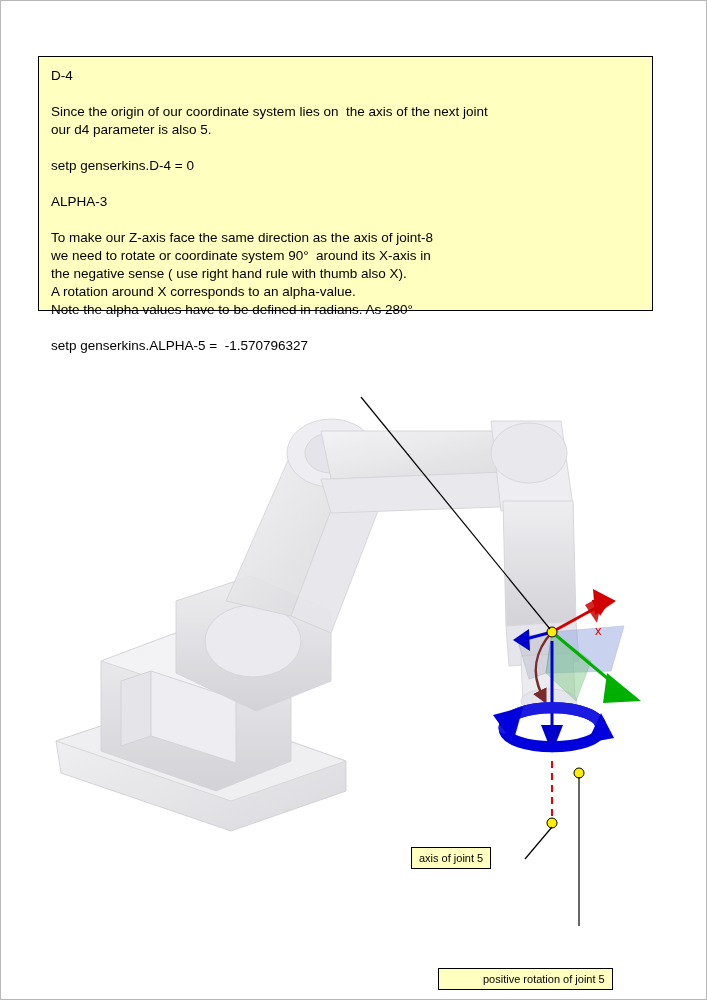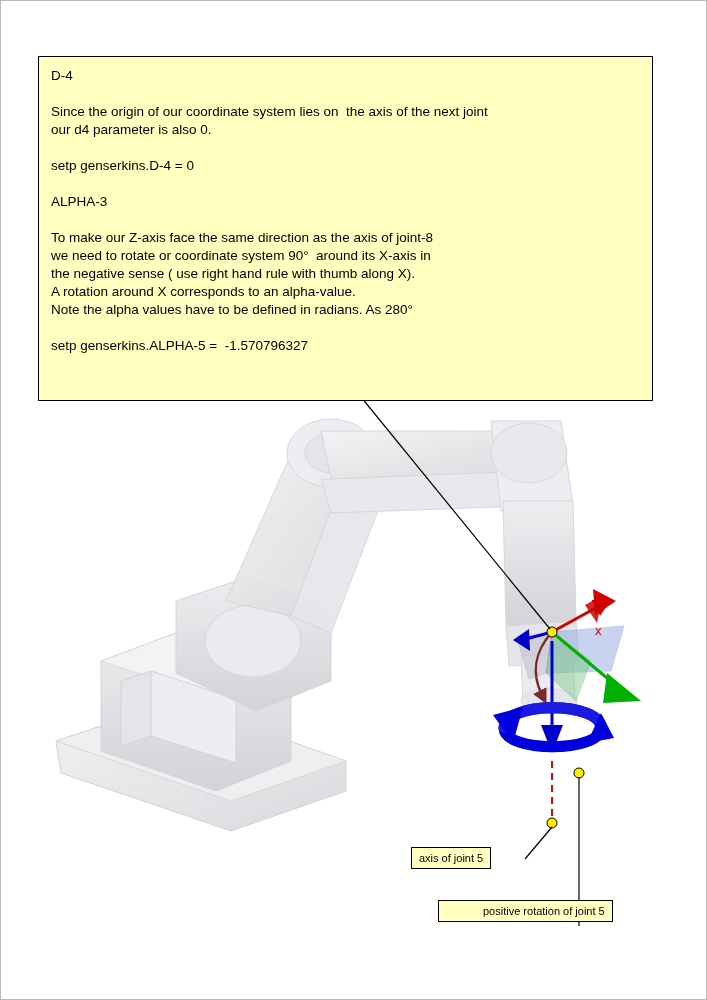--- a/index.html
+++ b/index.html
@@ -31,42 +31,42 @@
     border: 1px solid #000000;
     box-sizing: border-box;
     font-size: 13.5px;
     color: #000000;
     line-height: 1.33;
   }
   #main-note {
     left: 37px;
     top: 55px;
     width: 615px;
-    height: 345px;
+    height: 255px;
     padding: 10px 12px 0 12px;
   }
   #main-note .ln {
     white-space: pre;
     height: 18px;
   }
   #main-note .gap { height: 18px; }
 
   
   .small-note {
     position: absolute;
     background: #ffffc0;
     border: 1px solid #000000;
     box-sizing: border-box;
     font-size: 11px;
     color: #000000;
     padding: 4px 7px;
     white-space: nowrap;
   }
   #note-axis5 { left: 410px; top: 846px; }
-  #note-rot5  { left: 437px; top: 899px; padding-left: 44px; }
+  #note-rot5  { left: 437px; top: 967px; padding-left: 44px; }
 
   
   svg.layer {
     position: absolute;
     left: 0; top: 0;
     width: 707px;
     height: 1000px;
     overflow: visible;
   }
 </style>
@@ -175,29 +175,29 @@
     <line x1="524" y1="858" x2="551" y2="826" stroke="#000000" stroke-width="1.2"></line>
     <line x1="578" y1="776" x2="578" y2="925" stroke="#000000" stroke-width="1.2"></line>
 
     <text x="594" y="634" font-family="Liberation Sans, sans-serif" font-size="13" fill="#d40000">x</text>
   </svg>
 
   <div class="note" id="main-note">
     <div class="ln">D-4</div>
     <div class="ln gap"></div>
     <div class="ln">Since the origin of our coordinate system lies on  the axis of the next joint</div>
-    <div class="ln">our d4 parameter is also 0.</div>
+    <div class="ln">our d4 parameter is also 5.</div>
     <div class="ln gap"></div>
     <div class="ln">setp genserkins.D-4 = 0</div>
     <div class="ln gap"></div>
     <div class="ln">ALPHA-3</div>
     <div class="ln gap"></div>
     <div class="ln">To make our Z-axis face the same direction as the axis of joint-8</div>
     <div class="ln">we need to rotate or coordinate system 90°  around its X-axis in</div>
-    <div class="ln">the negative sense ( use right hand rule with thumb along X).</div>
+    <div class="ln">the negative sense ( use right hand rule with thumb also X).</div>
     <div class="ln">A rotation around X corresponds to an alpha-value.</div>
     <div class="ln">Note the alpha values have to be defined in radians. As 280°</div>
     <div class="ln gap"></div>
     <div class="ln">setp genserkins.ALPHA-5 =  -1.570796327</div>
   </div>
 
   <div class="small-note" id="note-axis5">axis of joint 5</div>
 
   <div class="small-note" id="note-rot5">positive rotation of joint 5</div>
 

